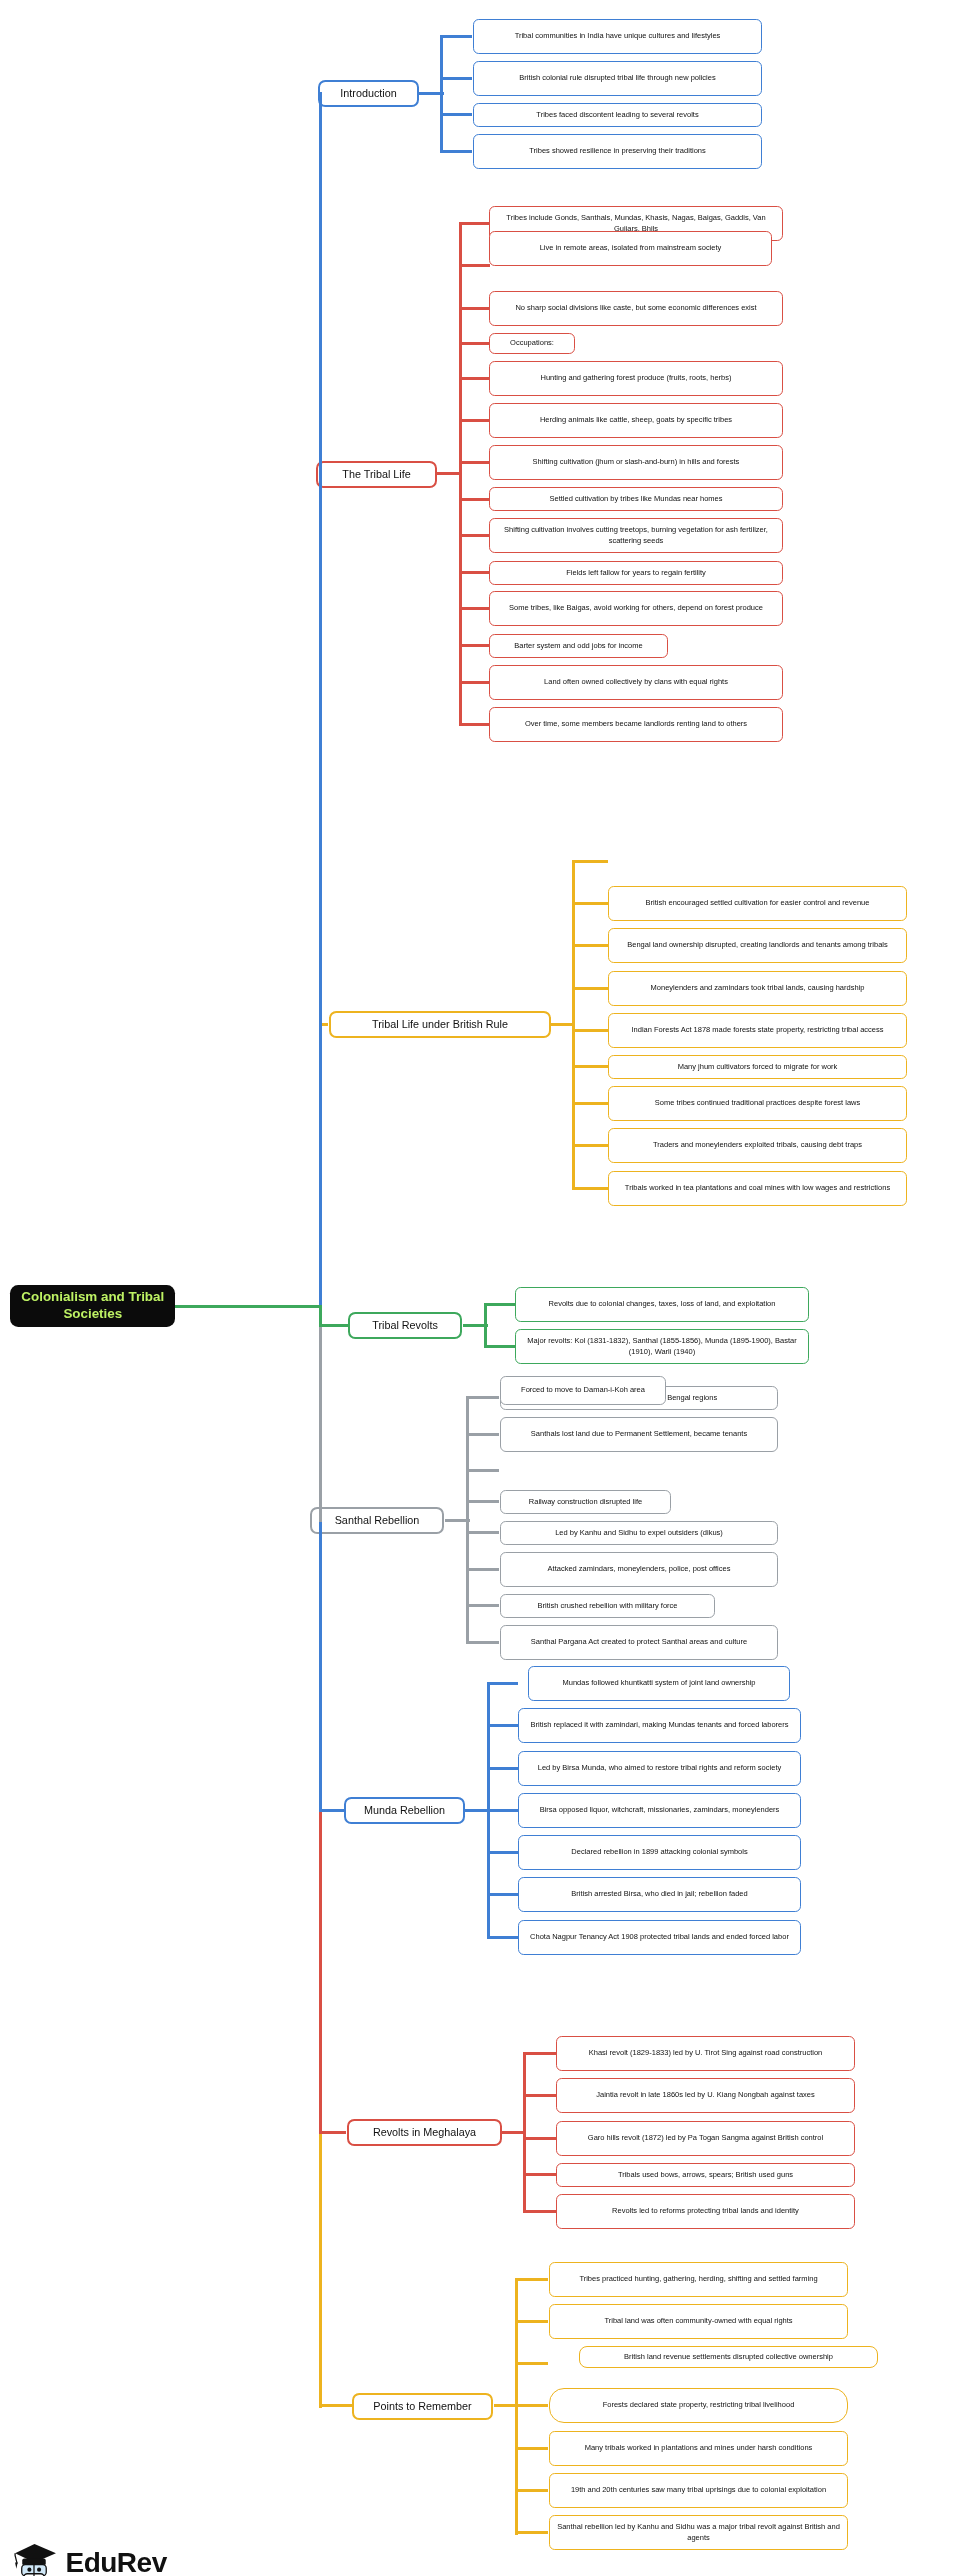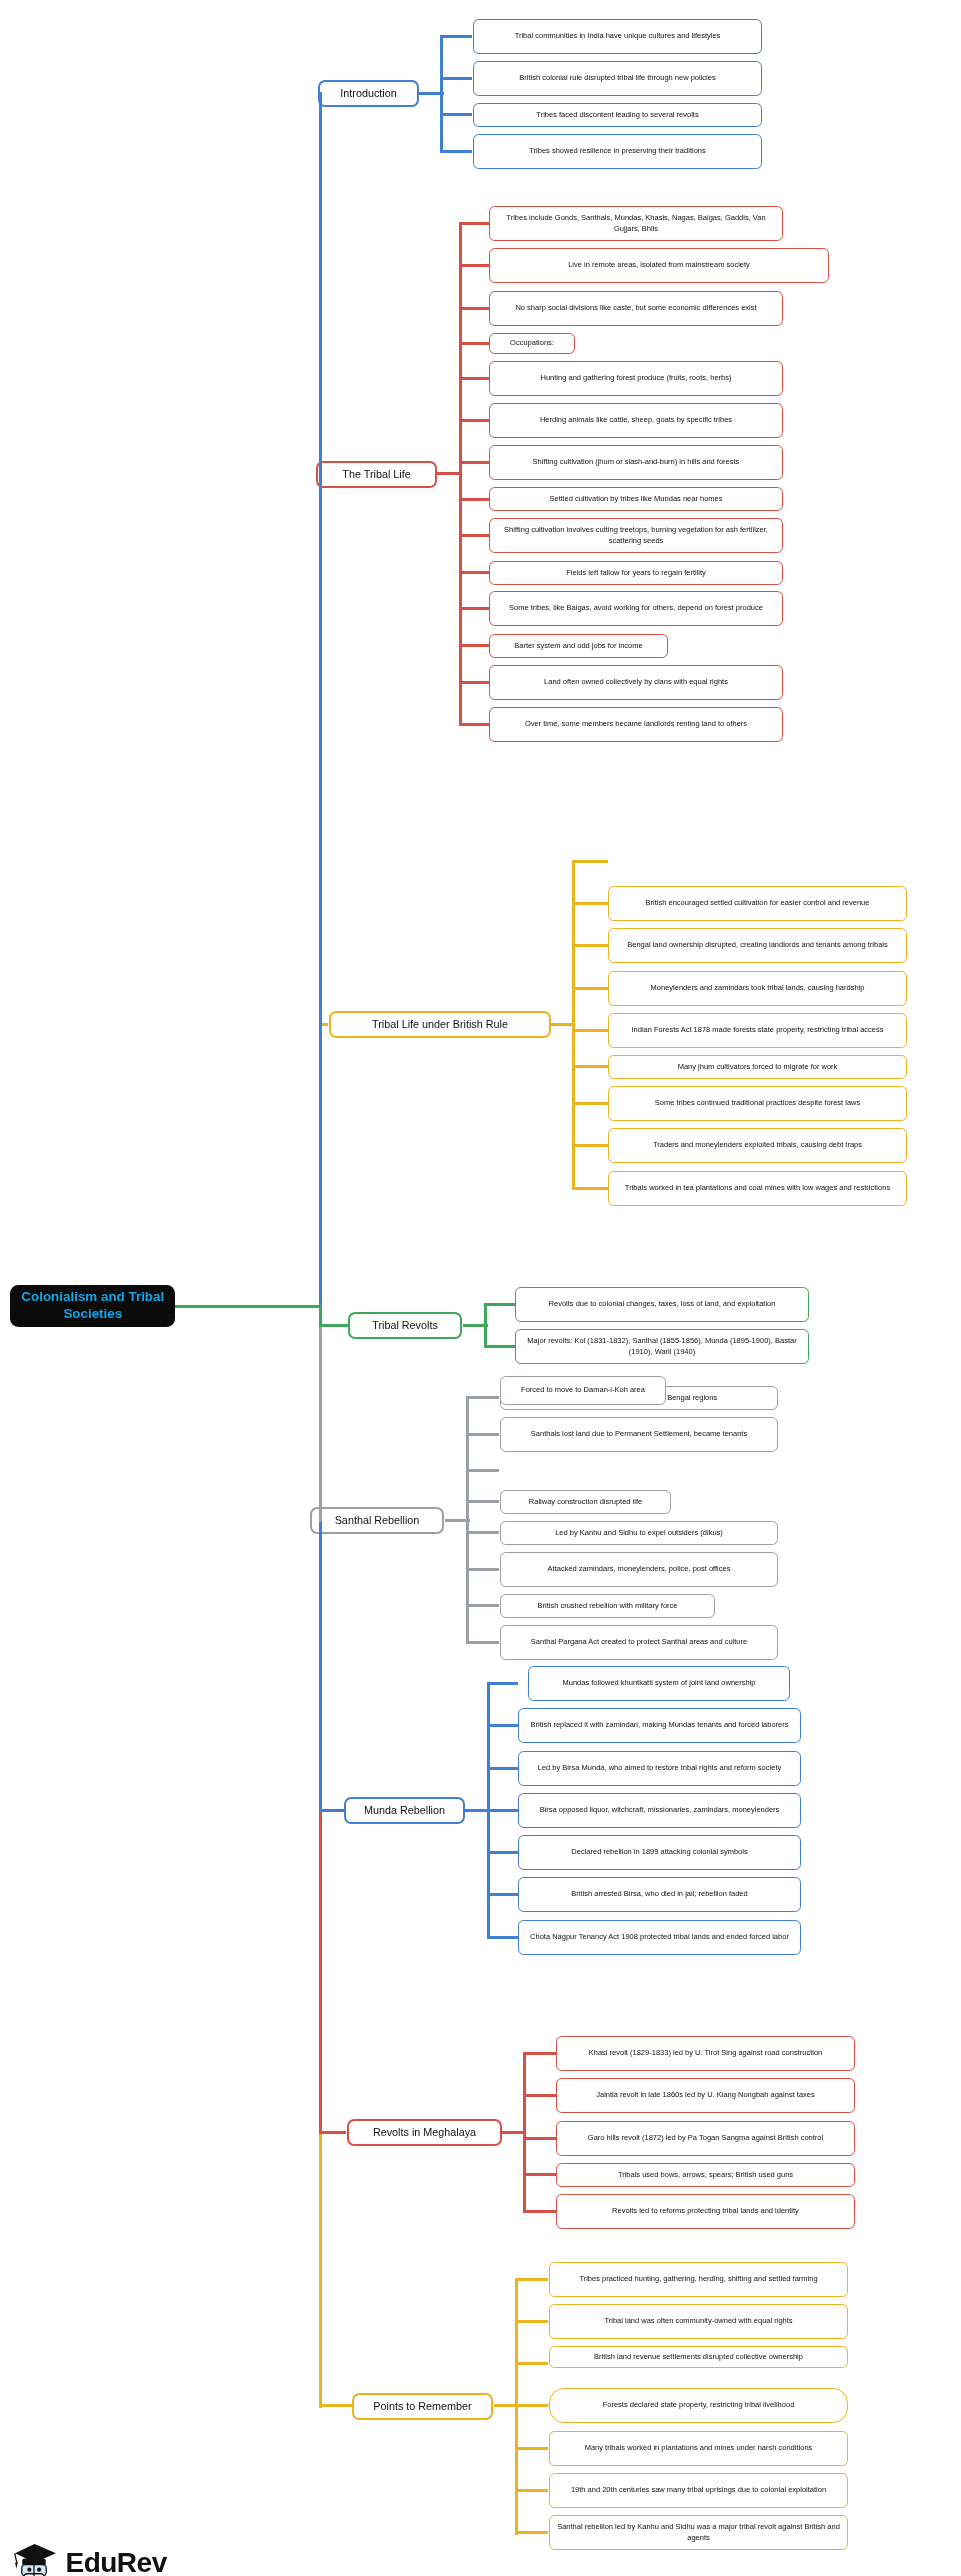--- a/index.html
+++ b/index.html
@@ -78,37 +78,37 @@
     font-weight: bold;
     color: #111;
     letter-spacing: -0.5px;
     font-family: "Liberation Sans", sans-serif;
   }
 </style>
 </head>
 <body>
 
 <div id="canvas">
-    <div class="root-node" style="left: 10.3px; top: 1285px; width: 165px; height: 42px; background: rgb(11, 11, 11); color: #0ea5e9;">Colonialism and Tribal Societies</div>
+    <div class="root-node" style="left: 10.3px; top: 1285px; width: 165px; height: 42px; background: rgb(11, 11, 11); color: #bef264;">Colonialism and Tribal Societies</div>
     <div class="leaf-node" style="left: 473px; top: 18.5px; width: 289px; height: 35px; border-color: rgb(63, 127, 212);">Tribal communities in India have unique cultures and lifestyles</div>
     <div class="conn-h" style="left: 440px; top: 35px; width: 32px; height: 3.1px; background: rgb(63, 127, 212);"></div>
     <div class="leaf-node" style="left: 473px; top: 61px; width: 289px; height: 35px; border-color: rgb(63, 127, 212);">British colonial rule disrupted tribal life through new policies</div>
     <div class="conn-h" style="left: 440px; top: 77px; width: 32px; height: 3.1px; background: rgb(63, 127, 212);"></div>
     <div class="leaf-node" style="left: 473px; top: 103px; width: 289px; height: 24px; border-color: rgb(63, 127, 212);">Tribes faced discontent leading to several revolts</div>
     <div class="conn-h" style="left: 440px; top: 113px; width: 32px; height: 3.1px; background: rgb(63, 127, 212);"></div>
     <div class="leaf-node" style="left: 473px; top: 134px; width: 289px; height: 35px; border-color: rgb(63, 127, 212);">Tribes showed resilience in preserving their traditions</div>
     <div class="conn-h" style="left: 440px; top: 150px; width: 32px; height: 3.1px; background: rgb(63, 127, 212);"></div>
     <div class="conn-v" style="left: 440px; top: 35px; width: 3.1px; height: 118px; background: rgb(63, 127, 212);"></div>
     <div class="branch-node" style="left: 318px; top: 80px; width: 101px; height: 27px; border-color: rgb(63, 127, 212);">Introduction</div>
     <div class="conn-h" style="left: 419px; top: 92px; width: 25px; height: 3.1px; background: rgb(63, 127, 212);"></div>
     <div class="conn-h" style="left: 319px; top: 92px; height: 3.1px; background: rgb(63, 127, 212);"></div>
     <div class="conn-v" style="left: 319px; top: 92px; width: 3.1px; height: 1216px; background: rgb(63, 127, 212); z-index: 10;"></div>
     <div class="leaf-node" style="left: 489px; top: 206px; width: 294px; height: 35px; border-color: rgb(217, 79, 68);">Tribes include Gonds, Santhals, Mundas, Khasis, Nagas, Baigas, Gaddis, Van Gujjars, Bhils</div>
     <div class="conn-h" style="left: 459px; top: 222px; width: 31px; height: 3.1px; background: rgb(217, 79, 68);"></div>
-    <div class="leaf-node" style="left: 489px; top: 248px; width: 340px; height: 35px; border-color: rgb(217, 79, 68);">Live in remote areas, isolated from mainstream society</div>
+    <div class="leaf-node" style="left: 489px; top: 231px; width: 283px; height: 35px; border-color: rgb(217, 79, 68);">Live in remote areas, isolated from mainstream society</div>
     <div class="conn-h" style="left: 459px; top: 264px; width: 31px; height: 3.1px; background: rgb(217, 79, 68);"></div>
     <div class="leaf-node" style="left: 489px; top: 291px; width: 294px; height: 35px; border-color: rgb(217, 79, 68);">No sharp social divisions like caste, but some economic differences exist</div>
     <div class="conn-h" style="left: 459px; top: 307px; width: 31px; height: 3.1px; background: rgb(217, 79, 68);"></div>
     <div class="leaf-node" style="left: 489px; top: 333px; width: 86px; height: 20.6px; border-color: rgb(217, 79, 68);">Occupations:</div>
     <div class="conn-h" style="left: 459px; top: 342px; width: 31px; height: 3.1px; background: rgb(217, 79, 68);"></div>
     <div class="leaf-node" style="left: 489px; top: 361px; width: 294px; height: 35px; border-color: rgb(217, 79, 68);">Hunting and gathering forest produce (fruits, roots, herbs)</div>
     <div class="conn-h" style="left: 459px; top: 377px; width: 31px; height: 3.1px; background: rgb(217, 79, 68);"></div>
     <div class="leaf-node" style="left: 489px; top: 403px; width: 294px; height: 35px; border-color: rgb(217, 79, 68);">Herding animals like cattle, sheep, goats by specific tribes</div>
     <div class="conn-h" style="left: 459px; top: 419px; width: 31px; height: 3.1px; background: rgb(217, 79, 68);"></div>
     <div class="leaf-node" style="left: 489px; top: 445px; width: 294px; height: 35px; border-color: rgb(217, 79, 68);">Shifting cultivation (jhum or slash-and-burn) in hills and forests</div>
@@ -215,21 +215,21 @@
     <div class="conn-h" style="left: 523px; top: 2210px; width: 33px; height: 3.1px; background: rgb(217, 79, 68);"></div>
     <div class="conn-v" style="left: 523px; top: 2052px; width: 3.1px; height: 161px; background: rgb(217, 79, 68);"></div>
     <div class="branch-node" style="left: 347px; top: 2119px; width: 155px; height: 27px; border-color: rgb(217, 79, 68);">Revolts in Meghalaya</div>
     <div class="conn-h" style="left: 501px; top: 2131px; width: 25px; height: 3.1px; background: rgb(217, 79, 68);"></div>
     <div class="conn-h" style="left: 319px; top: 2131px; width: 27px; height: 3.1px; background: rgb(217, 79, 68);"></div>
     <div class="conn-v" style="left: 319px; top: 1305px; width: 3.1px; height: 829px; background: rgb(217, 79, 68); z-index: 4;"></div>
     <div class="leaf-node" style="left: 549px; top: 2262px; width: 299px; height: 35px; border-color: rgb(237, 179, 31);">Tribes practiced hunting, gathering, herding, shifting and settled farming</div>
     <div class="conn-h" style="left: 515px; top: 2278px; width: 33px; height: 3.1px; background: rgb(237, 179, 31);"></div>
     <div class="leaf-node" style="left: 549px; top: 2304px; width: 299px; height: 35px; border-color: rgb(237, 179, 31);">Tribal land was often community-owned with equal rights</div>
     <div class="conn-h" style="left: 515px; top: 2320px; width: 33px; height: 3.1px; background: rgb(237, 179, 31);"></div>
-    <div class="leaf-node" style="left: 549px; top: 2346px; width: 299px; height: 22px; border-color: rgb(237, 179, 31);">British land revenue settlements disrupted collective ownership</div>
+    <div class="leaf-node" style="left: 579px; top: 2346px; width: 299px; height: 22px; border-color: rgb(237, 179, 31); border-radius: 8px;">British land revenue settlements disrupted collective ownership</div>
     <div class="conn-h" style="left: 515px; top: 2362px; width: 33px; height: 3.1px; background: rgb(237, 179, 31);"></div>
     <div class="leaf-node" style="left: 549px; top: 2388px; width: 299px; height: 35px; border-color: rgb(237, 179, 31); border-radius: 15px;">Forests declared state property, restricting tribal livelihood</div>
     <div class="conn-h" style="left: 515px; top: 2404px; width: 33px; height: 3.1px; background: rgb(237, 179, 31);"></div>
     <div class="leaf-node" style="left: 549px; top: 2431px; width: 299px; height: 35px; border-color: rgb(237, 179, 31);">Many tribals worked in plantations and mines under harsh conditions</div>
     <div class="conn-h" style="left: 515px; top: 2447px; width: 33px; height: 3.1px; background: rgb(237, 179, 31);"></div>
     <div class="leaf-node" style="left: 549px; top: 2473px; width: 299px; height: 35px; border-color: rgb(237, 179, 31);">19th and 20th centuries saw many tribal uprisings due to colonial exploitation</div>
     <div class="conn-h" style="left: 515px; top: 2489px; width: 33px; height: 3.1px; background: rgb(237, 179, 31);"></div>
     <div class="leaf-node" style="left: 549px; top: 2515px; width: 299px; height: 35px; border-color: rgb(237, 179, 31);">Santhal rebellion led by Kanhu and Sidhu was a major tribal revolt against British and agents</div>
     <div class="conn-h" style="left: 515px; top: 2531px; width: 33px; height: 3.1px; background: rgb(237, 179, 31);"></div>
     <div class="conn-v" style="left: 515px; top: 2278px; width: 3.1px; height: 257px; background: rgb(237, 179, 31);"></div>

